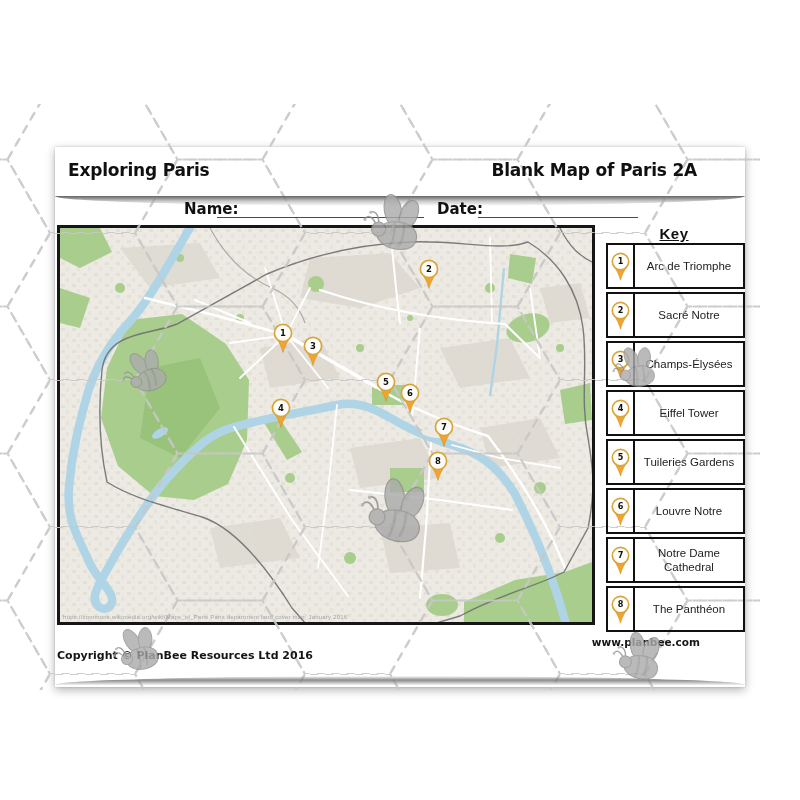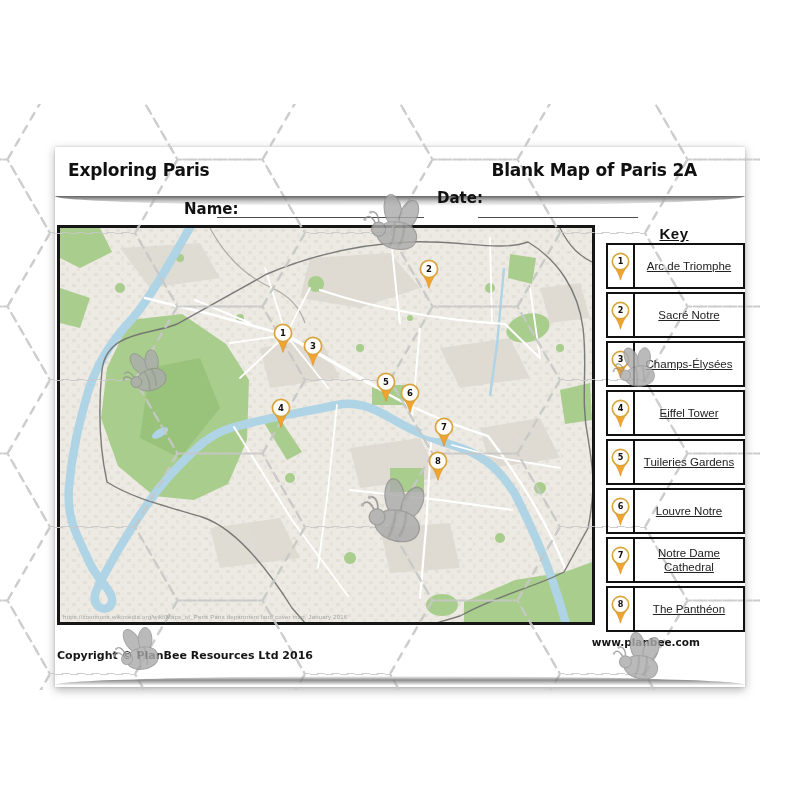--- a/index.html
+++ b/index.html
@@ -26,35 +26,35 @@
   .band-top{top:196px;height:10px;
     background:linear-gradient(180deg,rgba(92,92,92,.95) 0%,rgba(170,170,170,.65) 50%,rgba(240,240,240,0) 100%);
     border-radius:0 0 50% 50% / 0 0 100% 100%;}
   .band-bottom{top:676px;height:9px;
     background:linear-gradient(0deg,rgba(205,205,205,.25) 0%,rgba(120,120,120,.85) 55%,rgba(235,235,235,.1) 100%);
     border-radius:50% 50% 0 0 / 100% 100% 0 0;}
   
   .fill-label{position:absolute;z-index:4;font-family:"DejaVu Sans",sans-serif;font-weight:bold;
               font-size:15px;color:#111;}
   .name-label{left:184px;top:200px;}
-  .date-label{left:437px;top:189px;}
+  .date-label{left:437px;top:200px;}
   .fill-line{position:absolute;z-index:4;height:0;border-bottom:1.6px solid #4a4a4a;}
   .name-line{left:217px;top:217px;width:207px;}
   .date-line{left:478px;top:217px;width:160px;}
   
   .key-title{position:absolute;left:634px;top:225px;width:80px;z-index:4;text-align:center;
              font-family:"Liberation Sans",sans-serif;font-weight:bold;font-size:15px;color:#111;
              text-decoration:underline;letter-spacing:.5px;}
   .key-table{position:absolute;left:606px;top:243px;width:139px;z-index:4;display:flex;
              flex-direction:column;gap:3px;}
   .key-row{display:flex;height:46px;box-sizing:border-box;border:2px solid #101010;background:transparent;}
   .key-pin-cell{width:27px;box-sizing:border-box;border-right:2px solid #101010;display:flex;
                 align-items:center;justify-content:center;}
   .key-label-cell{flex:1;display:flex;align-items:center;justify-content:center;text-align:center;
-                  font-size:11.5px;line-height:1.25;color:#222;padding:10px 4px;text-decoration:underline;}
+                  font-size:11.5px;line-height:1.25;color:#222;padding:10px 4px;}
   
   .pin-layer{position:absolute;left:60px;top:228px;width:532px;height:394px;z-index:5;pointer-events:none;}
   .map-pin{position:absolute;width:22px;height:30px;transform:translate(-50%,-33%);}
   .pin-num{font-family:"DejaVu Sans",sans-serif;font-weight:bold;}
   
   .copyright{position:absolute;left:57px;top:649px;z-index:4;font-family:"DejaVu Sans",sans-serif;
              font-weight:bold;font-size:11px;color:#151515;}
   .website{position:absolute;right:60px;top:636px;z-index:4;font-family:"DejaVu Sans",sans-serif;
            font-weight:bold;font-size:10.5px;color:#151515;}
   

